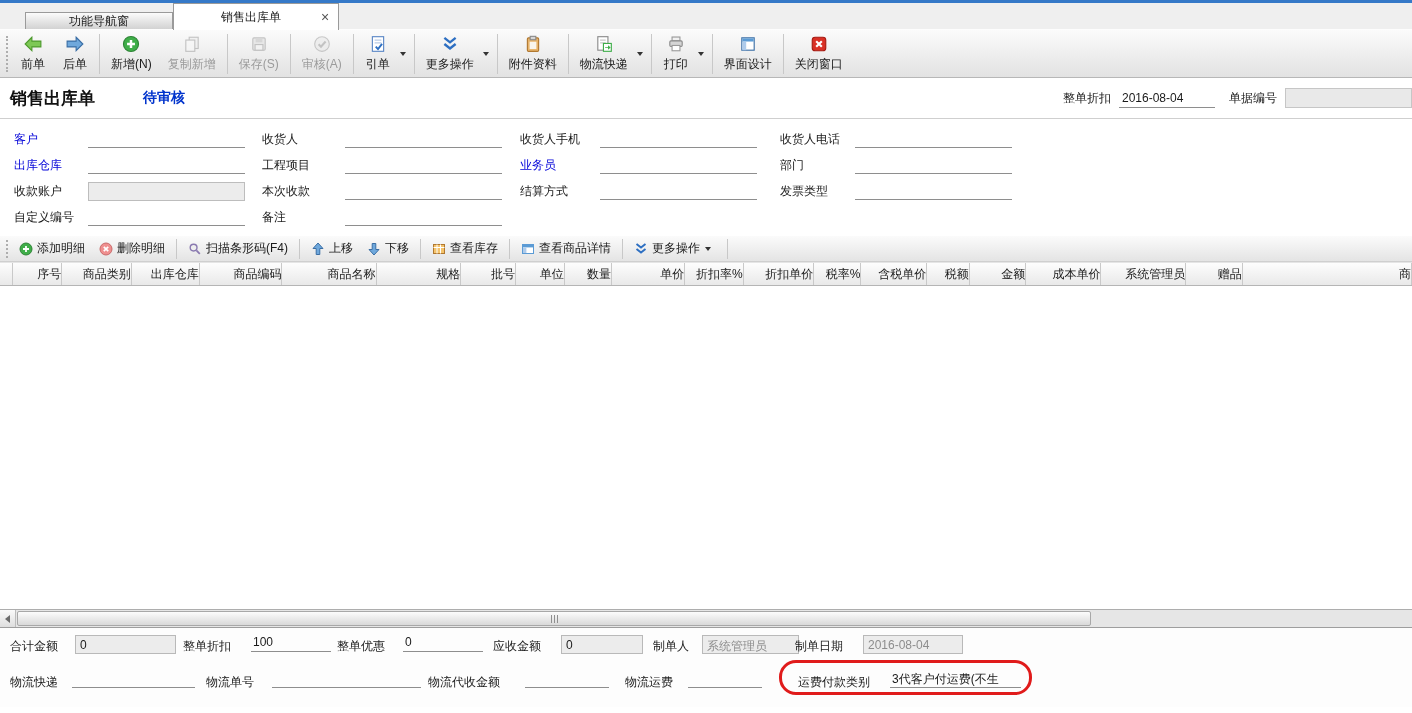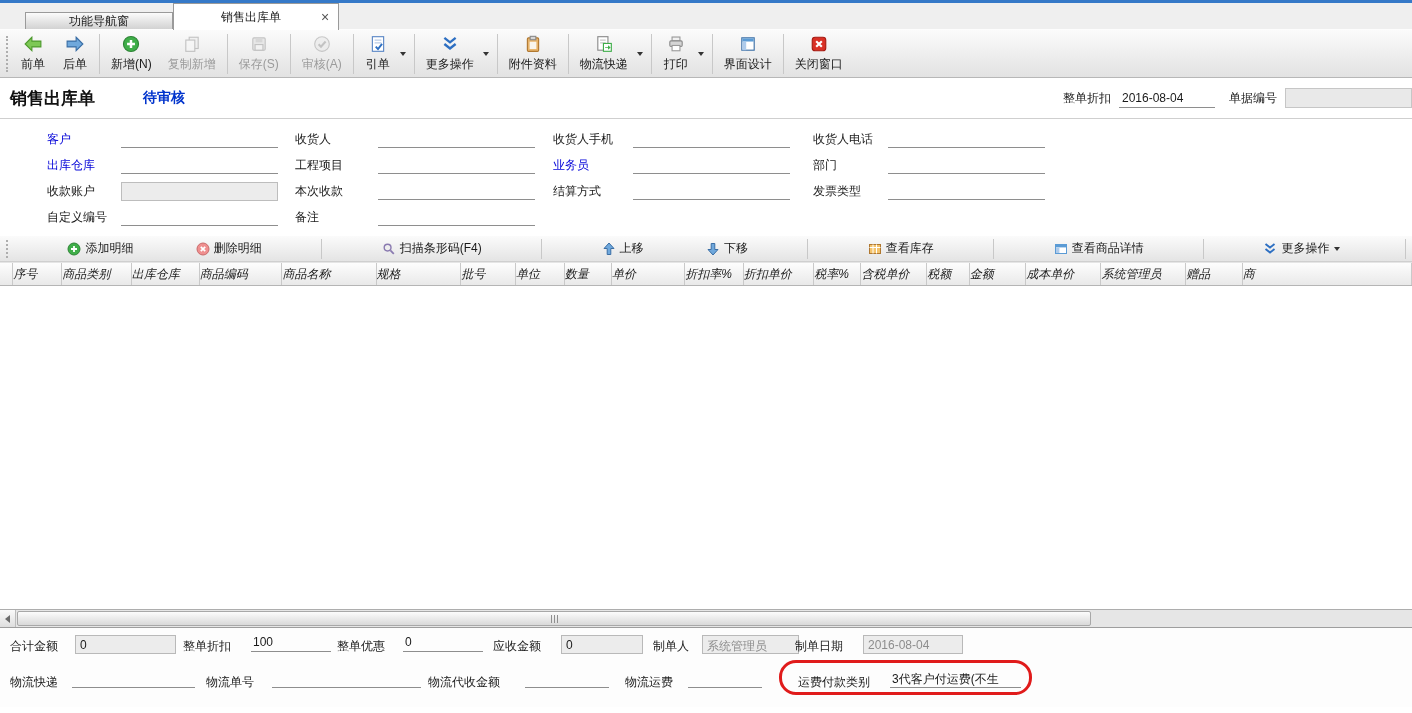--- a/index.html
+++ b/index.html
@@ -35,42 +35,42 @@
   .doc-title { font-size:17px; font-weight:bold; color:#111; }
   .doc-status { margin-left:48px; font-size:14px; font-weight:bold; color:#0033cc; }
   .dochdr-right { margin-left:auto; display:flex; align-items:center; }
   .fldlbl { white-space:nowrap; }
   .u-input { height:19px; border-bottom:1px solid #8e8e8e; padding:2px 3px 0; font-size:12px; white-space:nowrap; }
   .box-input { height:20px; background:#e9e9e9; border:1px solid #c6c6c6; padding:2px 3px 0; font-size:12px; }
   .date-input { width:96px; margin:0 14px 0 8px; }
   .num-input { width:127px; margin-left:8px; }
 
   
-  .formarea { height:117px; padding-top:7px;padding-left:33px; }
+  .formarea { height:117px; padding-top:7px; }
   .formgrid { display:grid; margin-left:14px;
       grid-template-columns:74px 157px 17px 83px 157px 18px 80px 157px 23px 75px 157px;
       grid-auto-rows:26px; align-items:center; }
   .flabel { font-size:12px; }
   .flabel.link { color:#0000d8; cursor:pointer; }
   .finput { height:18px; border-bottom:1px solid #8e8e8e; align-self:center; cursor:text; }
   .finput.disabled { background:#ececec; border:1px solid #bdbdbd; height:19px; cursor:default; }
 
   
   .dtoolbar { height:26px; background:linear-gradient(#fbfbfb,#e4e4e4); border-bottom:1px solid #cfcfcf;
-              display:flex; align-items:center; padding:0 2px;justify-content:space-between; }
+              display:flex; align-items:center; padding:0 2px; }
   .dgrip { height:18px; border-left:2px dotted #aeaeae; margin:0 4px; }
   .dsep { width:1px; height:20px; background:#c8c8c8; margin:0 4px; }
   .dbtn { display:flex; align-items:center; gap:4px; padding:0 7px; height:22px; font-size:12px; cursor:pointer; }
   .dbtn .ic { width:14px; height:14px; }
 
   
   .gridhead { display:flex; height:24px; border-top:1px solid #e5e5e5; border-bottom:1px solid #b5b5b5;
               overflow:hidden; }
-  .th { height:23px; line-height:22px; text-align:left; font-size:12px; white-space:nowrap;
-        border-right:1px solid #c9c9c9; background:linear-gradient(#fdfdfd,#e8e8e8); overflow:hidden; cursor:pointer;font-style:italic; }
+  .th { height:23px; line-height:22px; text-align:right; font-size:12px; white-space:nowrap;
+        border-right:1px solid #c9c9c9; background:linear-gradient(#fdfdfd,#e8e8e8); overflow:hidden; cursor:pointer; }
   .th.sel { cursor:default; }
   .gridbody { height:324px; background:#fff; border-bottom:1px solid #adadad; }
 
   
   .hscroll { height:18px; background:#e6e6e6; border-bottom:1px solid #9e9e9e; display:flex; align-items:center; }
   .hs-btn { width:16px; height:17px; background:linear-gradient(#fafafa,#dedede); border-right:1px solid #bdbdbd;
             display:flex; align-items:center; justify-content:center; cursor:pointer; }
   .hs-left-arrow { width:0; height:0; border-top:4px solid transparent; border-bottom:4px solid transparent;
                    border-right:5px solid #6b6b6b; }
   .hs-thumb { width:1074px; height:15px; margin:0 0 0 1px; background:linear-gradient(#fcfcfc,#d9d9d9);

